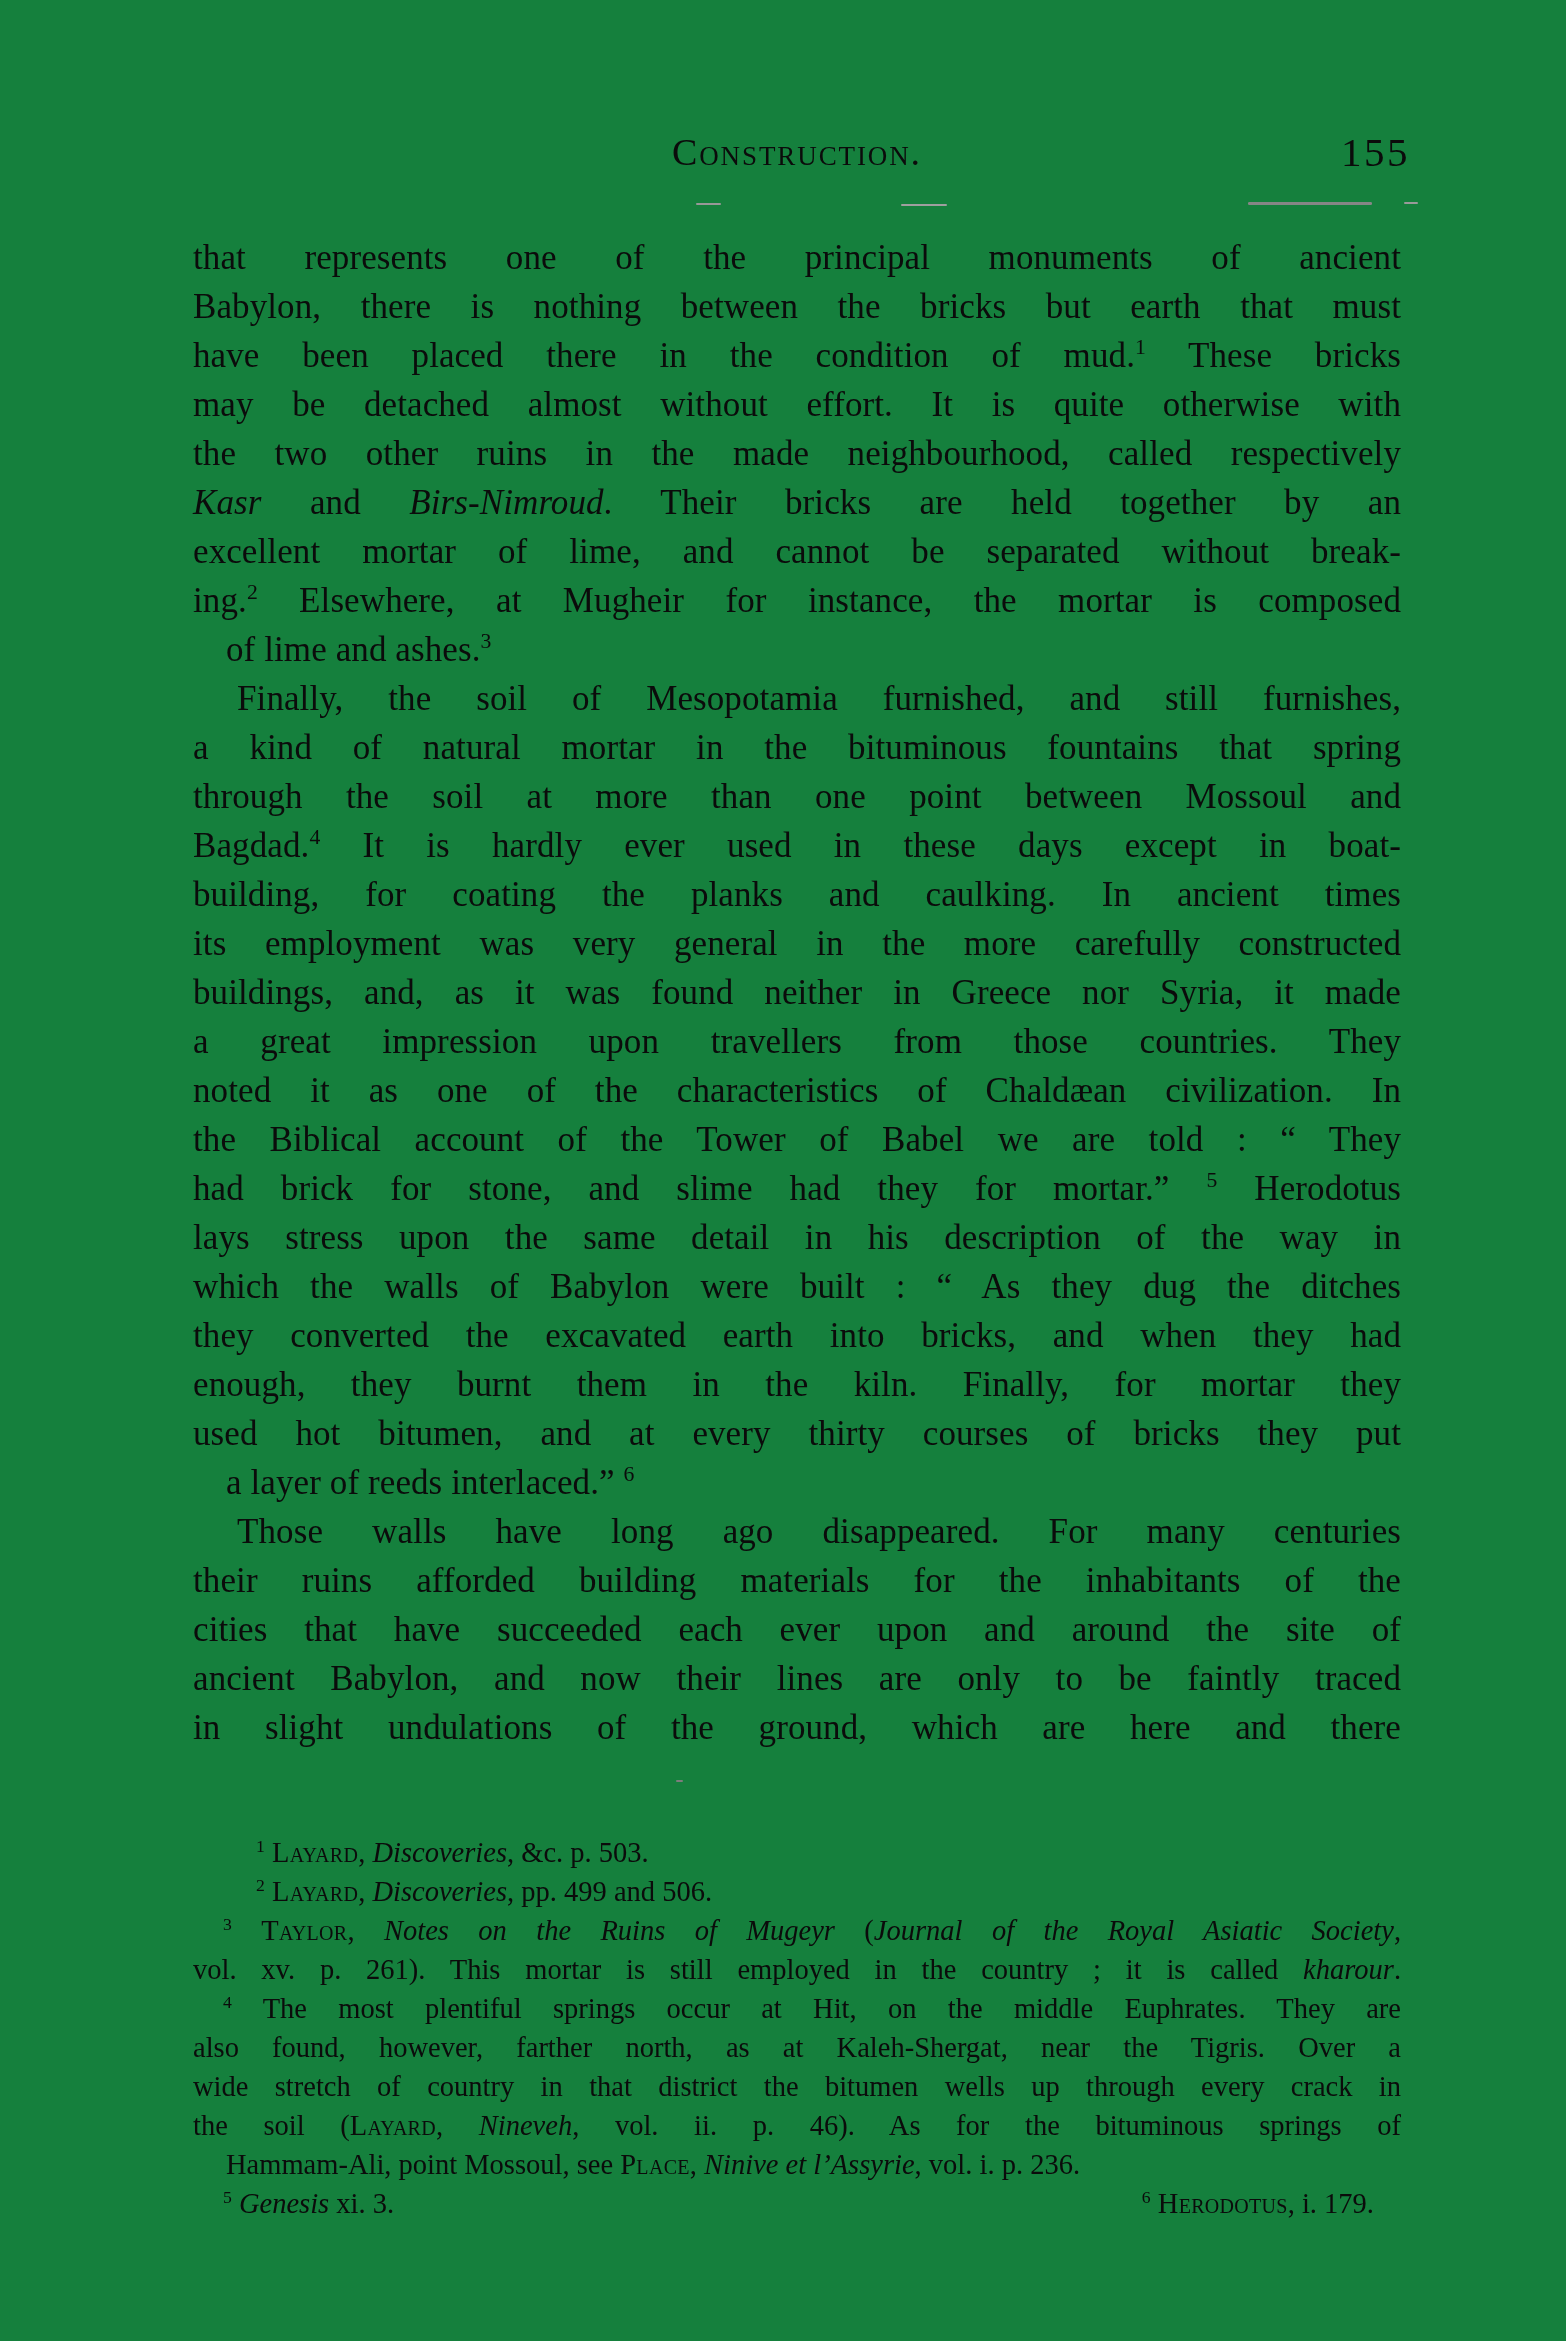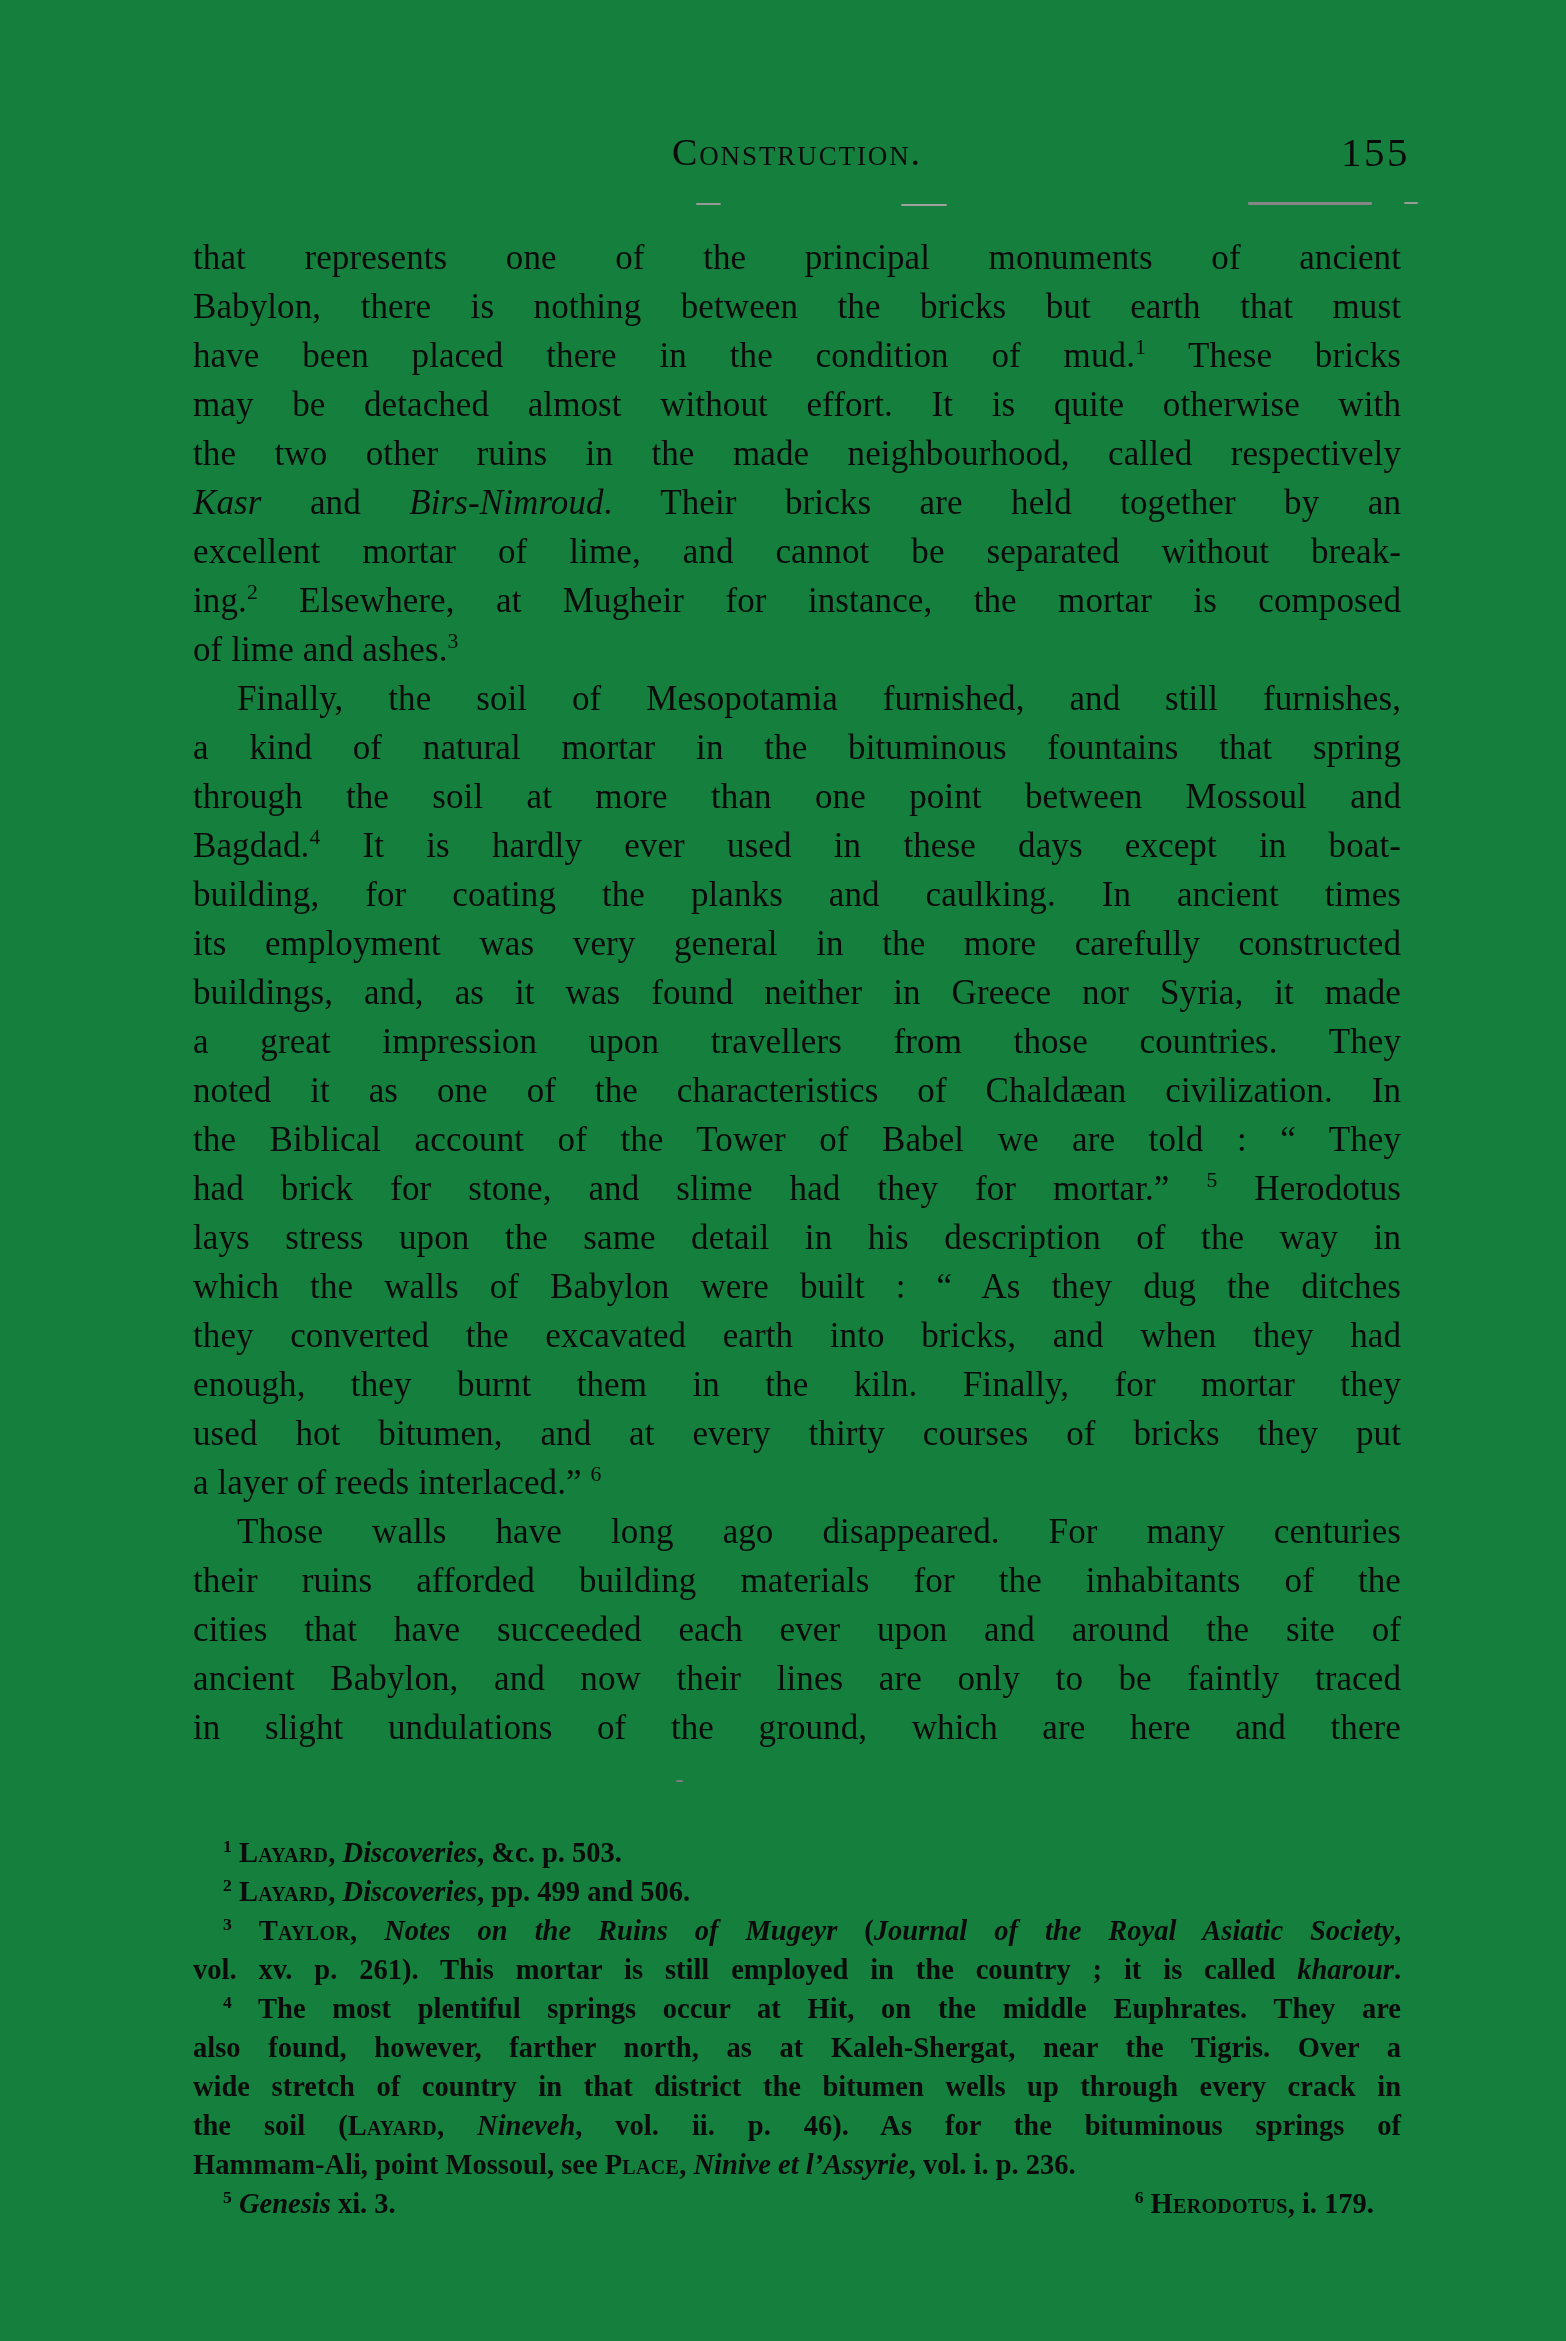--- a/index.html
+++ b/index.html
@@ -37,29 +37,29 @@
     position:absolute;left:193px;top:233px;width:1208px;
     font-size:35px;
     letter-spacing:0.1px;
   }
   .body-text .line{height:49px;line-height:49px;}
   
   .footnotes{
     position:absolute;left:193px;top:1833px;width:1208px;
     font-size:28.5px;
   }
-  .footnotes .line{height:39px;line-height:39px;font-weight:bold;}
+  .footnotes .line{height:39px;line-height:39px;}
   
   .line{
     text-align:justify;
     text-align-last:justify;
     white-space:normal;
     overflow:visible;
   }
-  .line.end{text-align-last:left;}
+  .line.end{text-align-last:left;margin-left:33px;}
   .body-text .line.ind{text-indent:44px;}
   .footnotes .line.ind{text-indent:30px;}
   .line.row{
     display:flex;justify-content:space-between;
     text-align:right;text-align-last:left;
     padding-right:27px;box-sizing:border-box;
   }
   .line.row .col:first-child{padding-left:30px;}
   
   .it{font-style:italic;}

